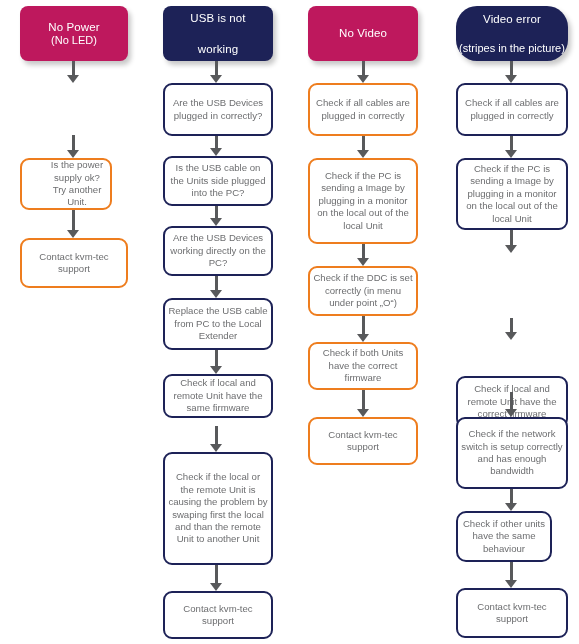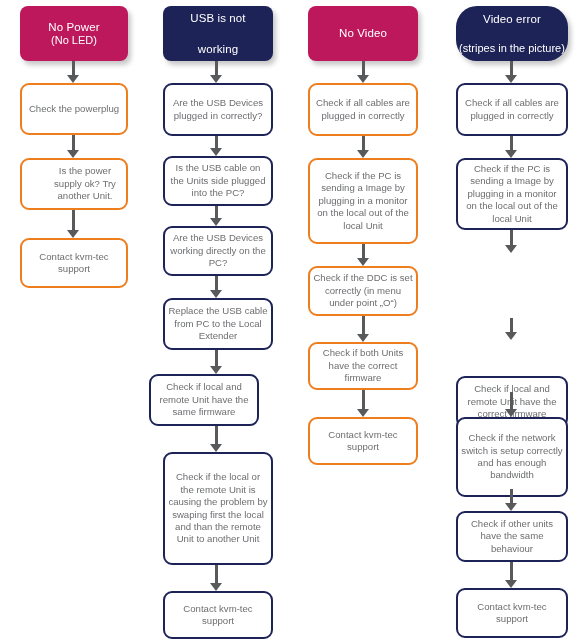--- a/index.html
+++ b/index.html
@@ -118,30 +118,27 @@
     <div class="header-box orange">
       <span class="h-title">No Power</span>
       <span class="h-sub">(No LED)</span>
     </div>
 
     <div class="arrow" style="left:67px; top:61px; height:22px;">
       <div class="stem" style="height:14px;"></div>
         <div class="head"></div>
     </div>
 
-    <div class="step orange" style="left:20px; top:83px; width:108px; height:52px;">
-      <span class="txt">Check the powerplug</span>
-    </div>
 
     <div class="arrow" style="left:67px; top:135px; height:23px;">
       <div class="stem" style="height:15px;"></div>
         <div class="head"></div>
     </div>
 
-    <div class="step orange" style="left:20px; top:158px; width:108px; height:52px;padding-left:25px;">
+    <div class="step orange" style="left:20px; top:158px; width:92px; height:52px;padding-left:25px;">
       <span class="txt">Is the power supply ok? Try another Unit.</span>
     </div>
 
     <div class="arrow" style="left:67px; top:210px; height:28px;">
       <div class="stem" style="height:20px;"></div>
         <div class="head"></div>
     </div>
 
     <div class="step orange" style="left:20px; top:238px; width:108px; height:50px;">
       <span class="txt">Contact kvm-tec support</span>
@@ -188,21 +185,21 @@
 
     <div class="step navy" style="left:23px; top:298px; width:110px; height:52px;">
       <span class="txt">Replace the USB cable from PC to the Local Extender</span>
     </div>
 
     <div class="arrow" style="left:70px; top:350px; height:24px;">
       <div class="stem" style="height:16px;"></div>
         <div class="head"></div>
     </div>
 
-    <div class="step navy" style="left:9px; top:374px; width:110px; height:52px;">
+    <div class="step navy" style="left:23px; top:374px; width:110px; height:44px;">
       <span class="txt">Check if local and remote Unit have the same firmware</span>
     </div>
 
     <div class="arrow" style="left:70px; top:426px; height:26px;">
       <div class="stem" style="height:18px;"></div>
         <div class="head"></div>
     </div>
 
     <div class="step navy" style="left:23px; top:452px; width:110px; height:113px;">
       <span class="txt">Check if the local or the remote Unit is causing the problem by swaping first the local and than the remote Unit to another Unit</span>
@@ -306,30 +303,30 @@
 
     <div class="step navy" style="left:26px; top:340px; width:112px; height:52px;margin-top:36px;">
       <span class="txt">Check if local and remote Unit have the correct firmware</span>
     </div>
 
     <div class="arrow" style="left:75px; top:392px; height:25px;">
       <div class="stem" style="height:17px;"></div>
         <div class="head"></div>
     </div>
 
-    <div class="step navy" style="left:26px; top:417px; width:112px; height:80px;">
+    <div class="step navy" style="left:26px; top:417px; width:112px; height:72px;">
       <span class="txt">Check if the network switch is setup correctly and has enough bandwidth</span>
     </div>
 
     <div class="arrow" style="left:75px; top:489px; height:22px;">
       <div class="stem" style="height:14px;"></div>
         <div class="head"></div>
     </div>
 
-    <div class="step navy" style="left:26px; top:511px; width:112px; height:51px;">
+    <div class="step navy" style="left:26px; top:511px; width:96px; height:51px;border-radius:10px;">
       <span class="txt">Check if other units have the same behaviour</span>
     </div>
 
     <div class="arrow" style="left:75px; top:562px; height:26px;">
       <div class="stem" style="height:18px;"></div>
         <div class="head"></div>
     </div>
 
     <div class="step navy" style="left:26px; top:588px; width:112px; height:50px;">
       <span class="txt">Contact kvm-tec support</span>

